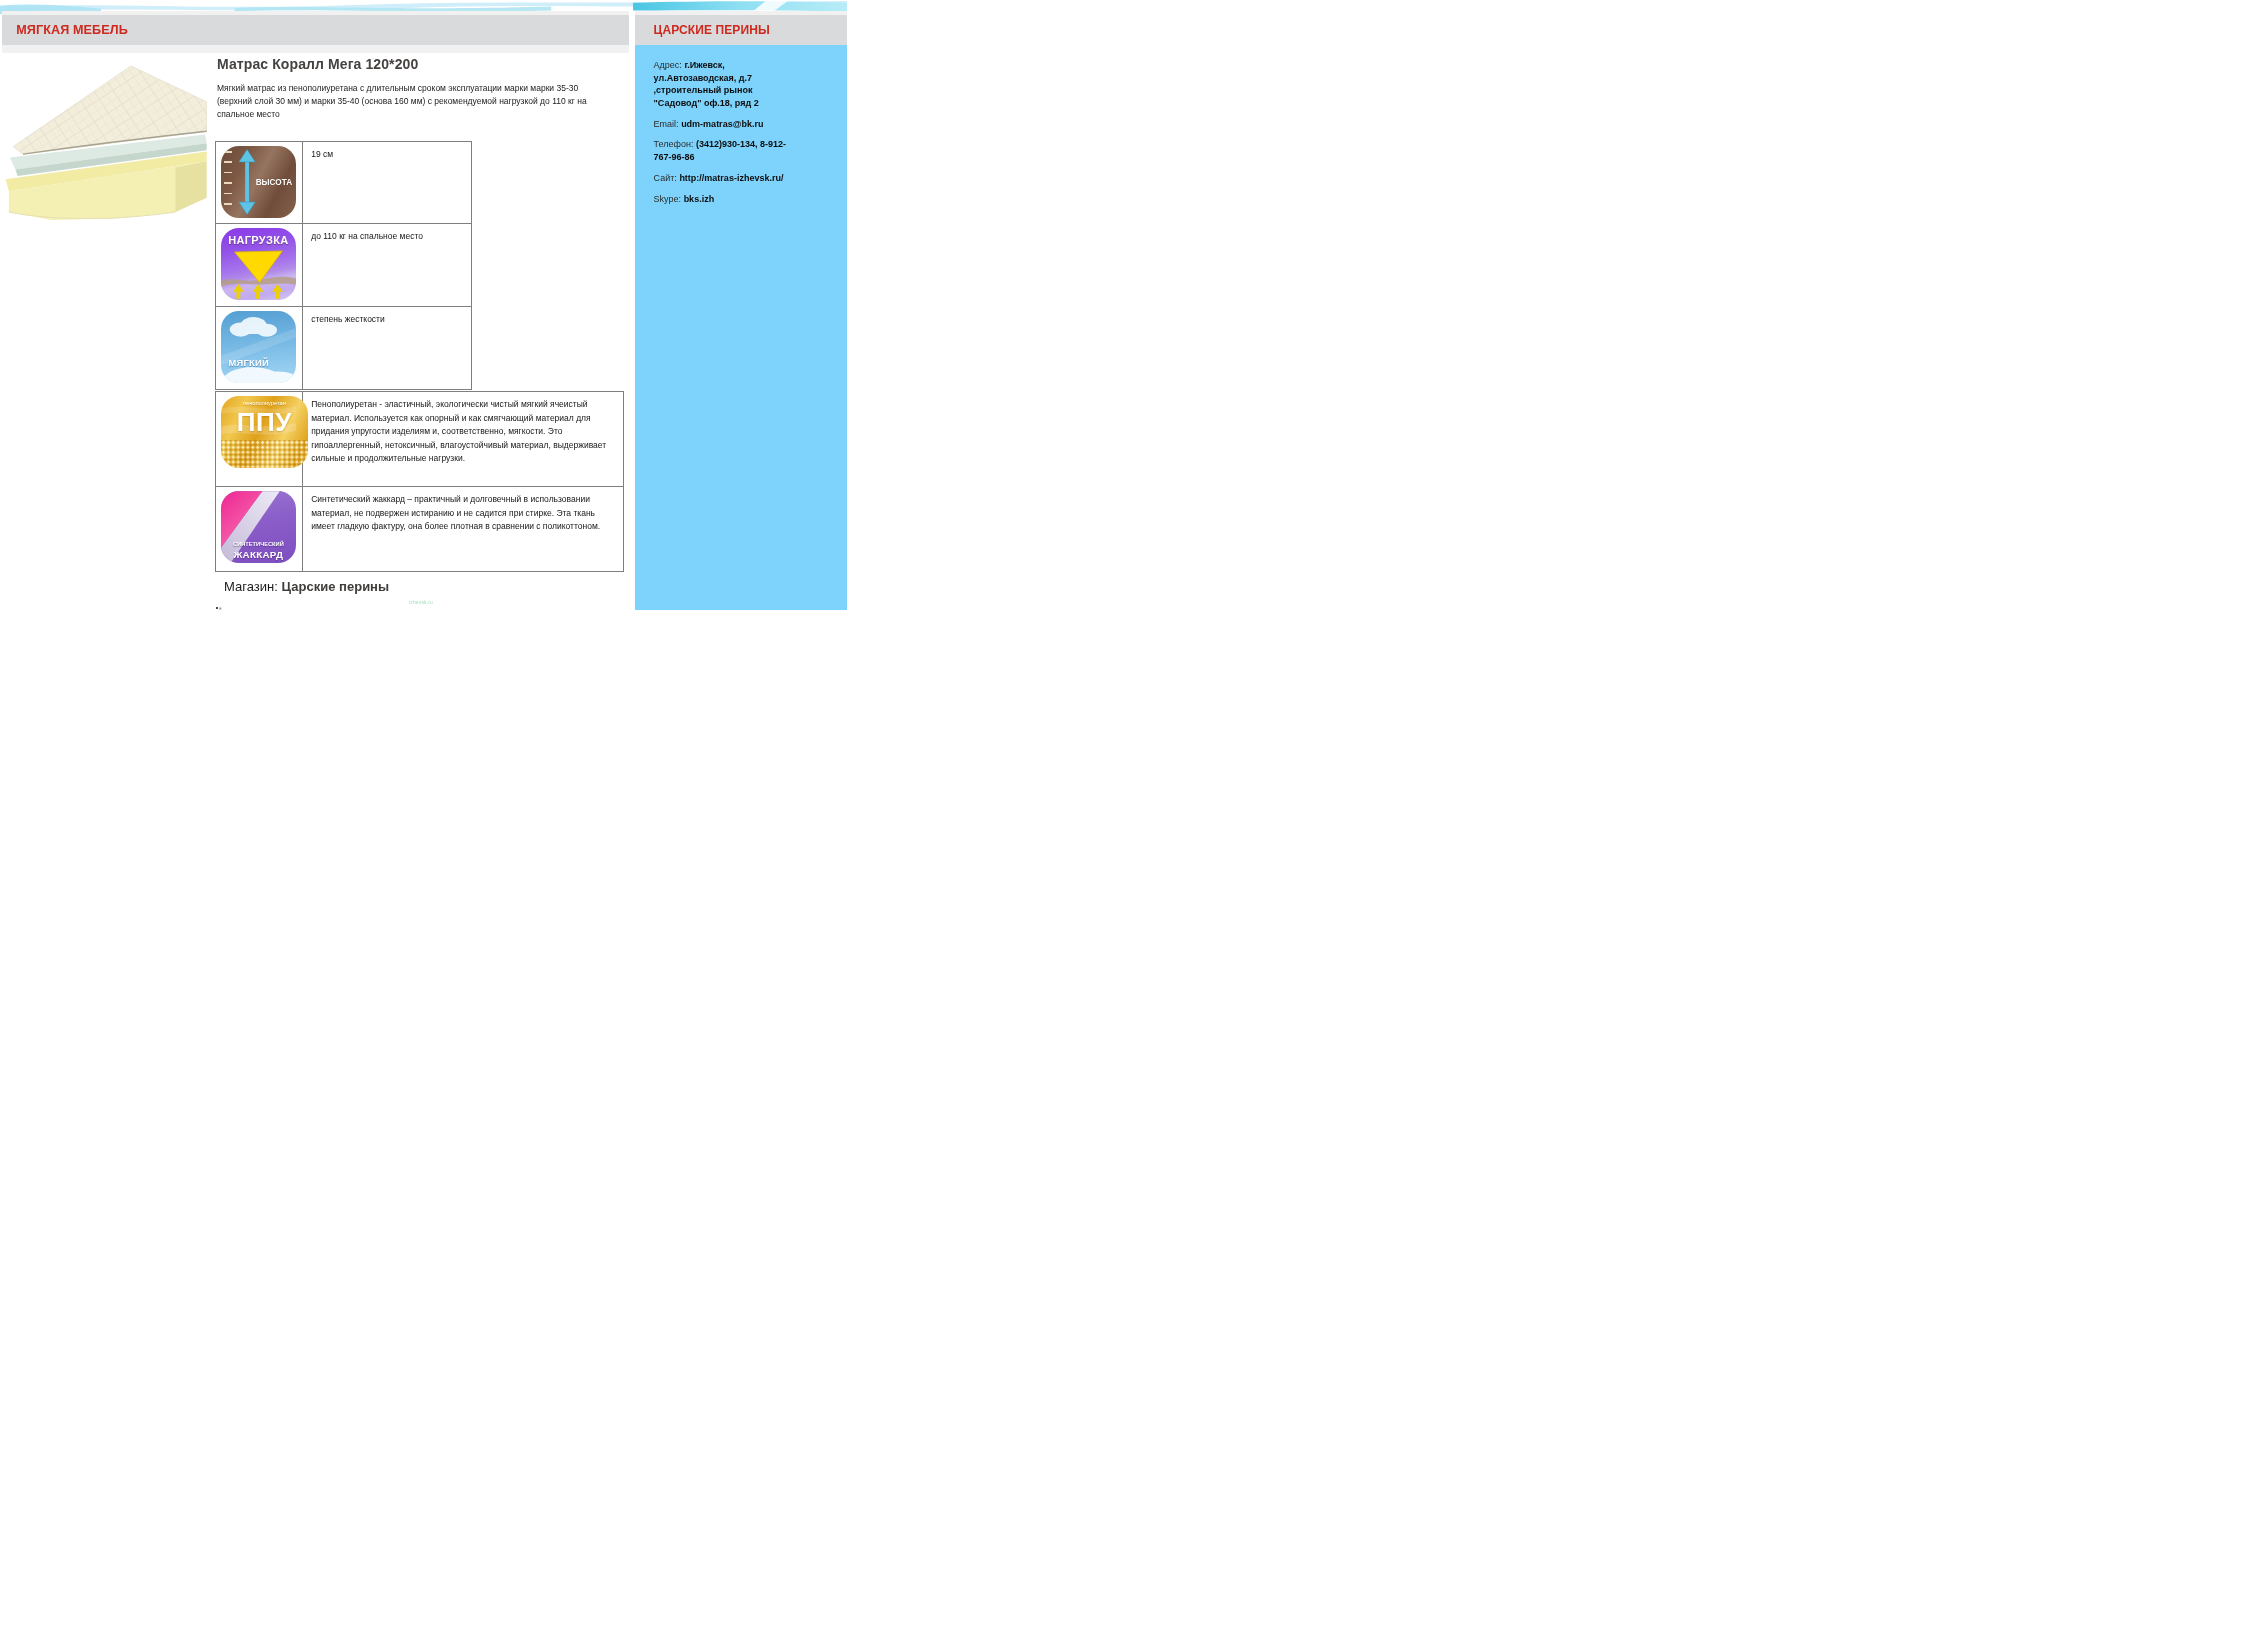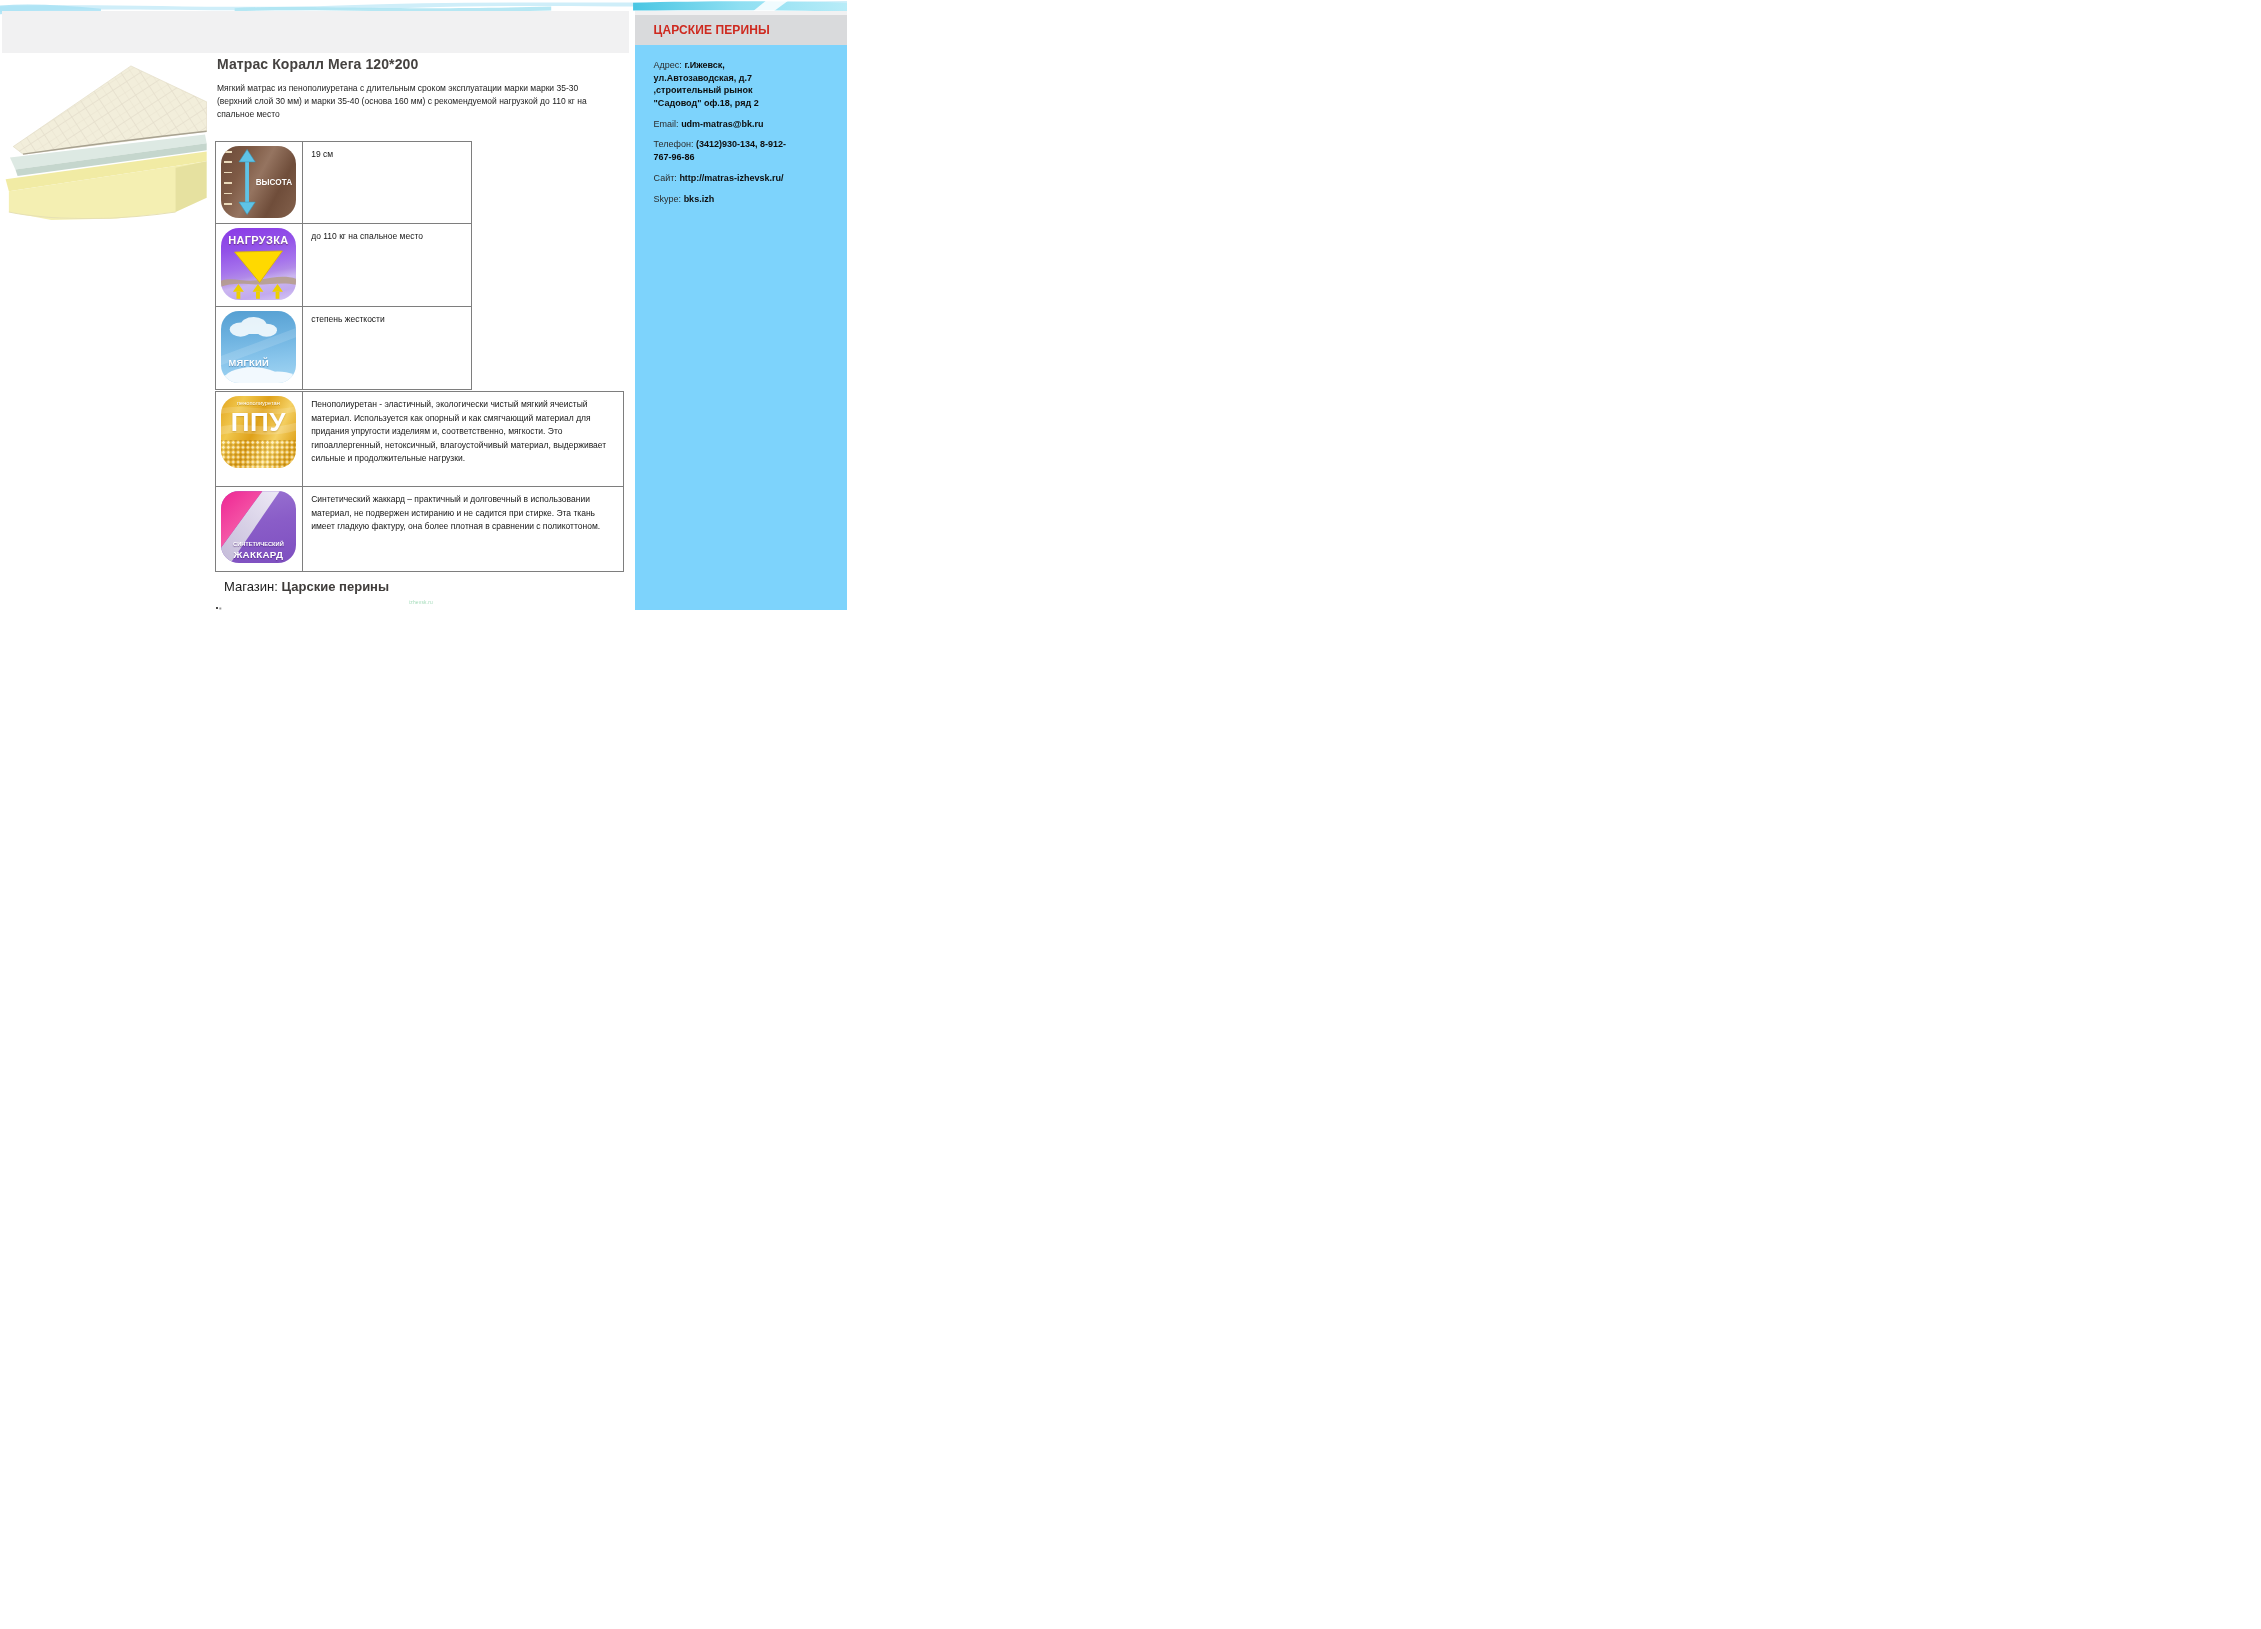--- a/index.html
+++ b/index.html
@@ -65,21 +65,21 @@
       background:repeating-linear-gradient(to bottom,#ead9ba 0 1.6px,rgba(0,0,0,0) 1.6px 10.4px); }
   .icon-height .icon-label { right:3.8px; top:50%; transform:translateY(-50%); font-size:8.2px; }
   
   .icon-load { background:linear-gradient(168deg,#8a3ae6 0%,#9251e8 28%,#a674ec 52%,#b18ae8 62%,#cbb6f0 72%,#c2aaee 86%,#d6c8f5 100%); }
   .icon-load .icon-label { left:50%; top:6px; transform:translateX(-50%); font-size:11px; letter-spacing:0.3px; }
   
   .icon-soft { background:linear-gradient(175deg,#559fd2 0%,#6db2e0 35%,#8ac6ec 68%,#a5d7f3 100%); }
   .icon-soft .icon-label { left:7.6px; top:47px; font-size:9.3px; letter-spacing:0.3px;
       text-shadow:0 0.5px 1.1px rgba(30,80,130,0.5); }
   
-  .icon-ppu { background:linear-gradient(115deg,#e2a41e 0%,#f1c84e 22%,#dfa11a 45%,#f5d164 68%,#e0a51f 88%,#efc045 100%); }
+  .icon-ppu { background:linear-gradient(115deg,#e2a41e 0%,#f1c84e 22%,#dfa11a 45%,#f5d164 68%,#e0a51f 88%,#efc045 100%);padding-left:12px; }
   .icon-ppu .dots { position:absolute; left:0; right:0; bottom:0; height:28px;
       background-image:
         radial-gradient(circle, rgba(255,252,235,0.75) 1.1px, rgba(255,255,255,0) 1.5px),
         radial-gradient(circle, rgba(140,90,10,0.35) 1.1px, rgba(255,255,255,0) 1.5px);
       background-size:4.9px 4.9px, 4.9px 4.9px; background-position:0 0, 2.5px 2.5px; }
   .icon-ppu .icon-sub { position:absolute; left:50%; top:3.8px; transform:translateX(-50%);
       color:#fff; font-size:5.7px; font-weight:normal; white-space:nowrap;
       text-shadow:0 0.5px 0.5px rgba(150,100,0,0.5); }
   .icon-ppu .icon-label { left:50%; top:11px; transform:translateX(-50%); font-size:26px;
       letter-spacing:0.5px; text-shadow:0 1.1px 1.6px rgba(150,100,0,0.35); }
@@ -113,20 +113,23 @@
     <path d="M0,22 C180,10 420,26 760,14 C1000,6 1240,18 1552,10 L1552,2 C1200,8 900,0 620,10 C400,18 180,4 0,12 Z" fill="#cfeef9"></path>
     <path d="M0,10 C60,6 120,10 185,16 L185,23 C120,19 60,22 0,26 Z" fill="#a9e2f4" opacity="0.85"></path>
     <path d="M430,15 C560,8 700,20 1010,12 L1010,19 C760,26 580,14 430,21 Z" fill="#aee4f2" opacity="0.9"></path>
     <path d="M1160,5 C1280,2 1420,1 1552,5 L1552,22 C1420,17 1280,19 1160,19 Z" fill="url(#tg)"></path>
     <polygon points="1404,1 1446,0 1416,22 1378,22" fill="#ffffff" opacity="0.85"></polygon>
   </svg>
 
   <div class="band left"></div>
   <div class="band right"></div>
 
+  <div class="header-bar left">
+    <span class="bar-title">МЯГКАЯ МЕБЕЛЬ</span>
+  </div>
 
   <div class="header-bar right">
     <span class="bar-title">ЦАРСКИЕ ПЕРИНЫ</span>
   </div>
 
   <div class="sidebar-body">
     <p class="contact">
       <span class="c-label">Адрес:</span>
       <span class="c-value">г.Ижевск,
 ул.Автозаводская, д.7

